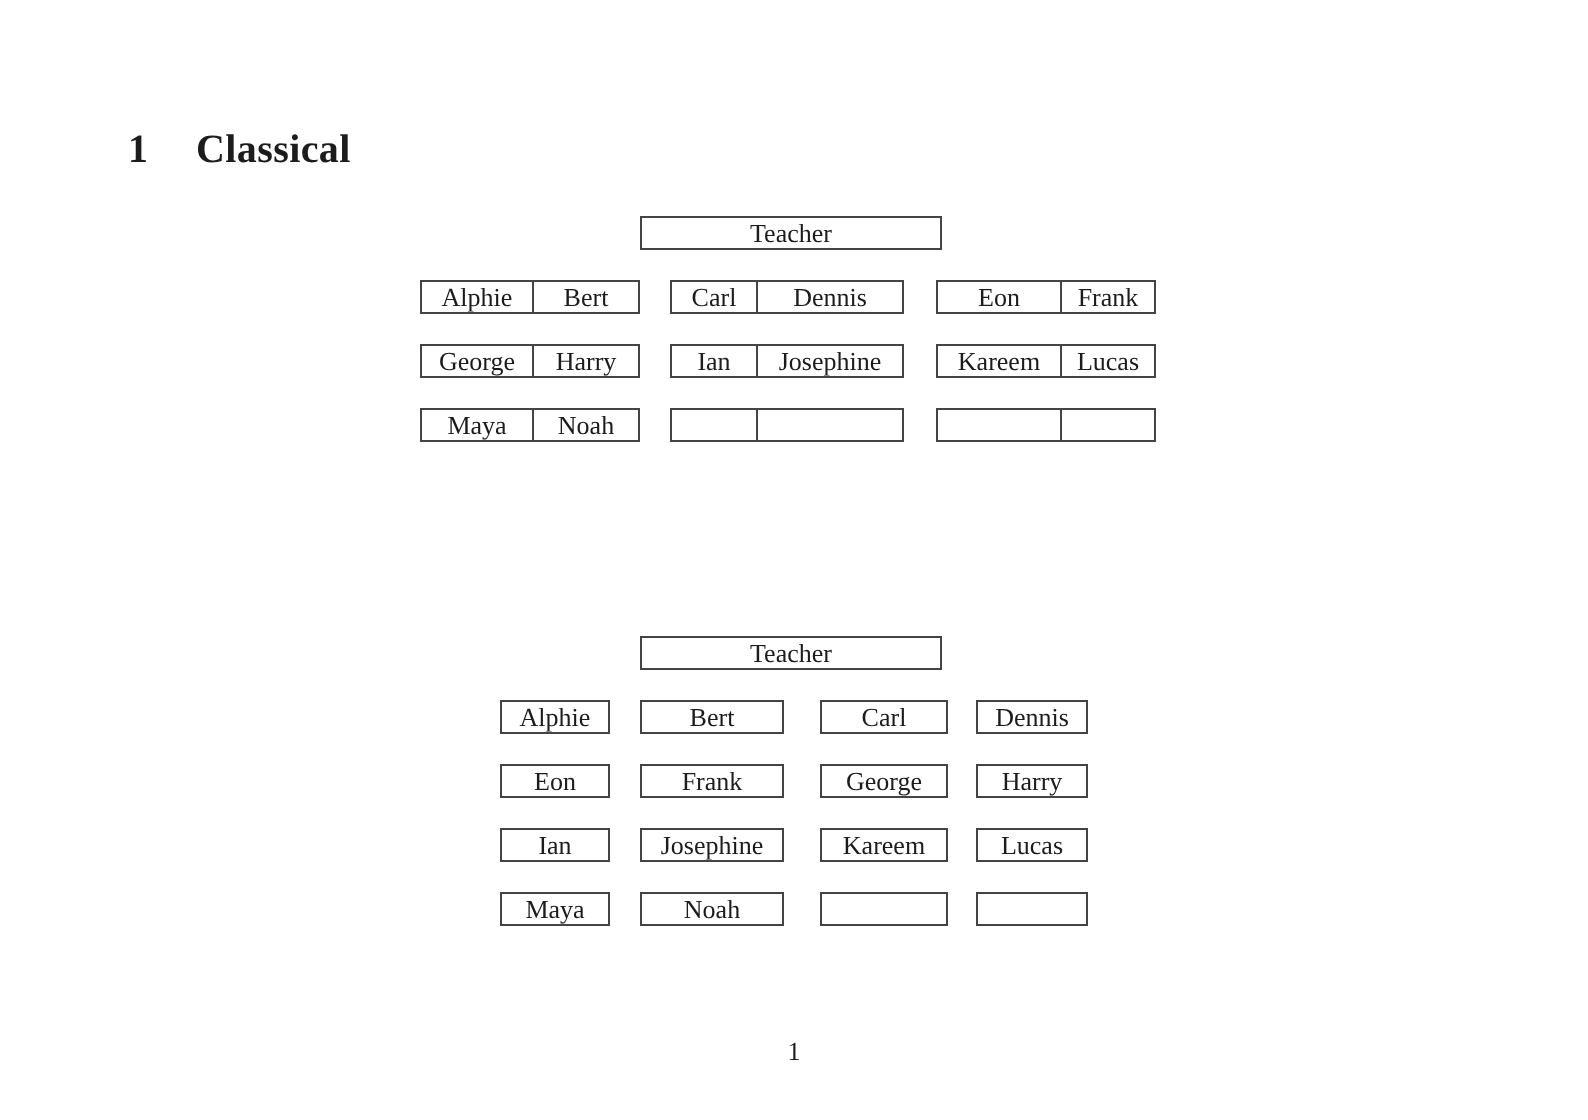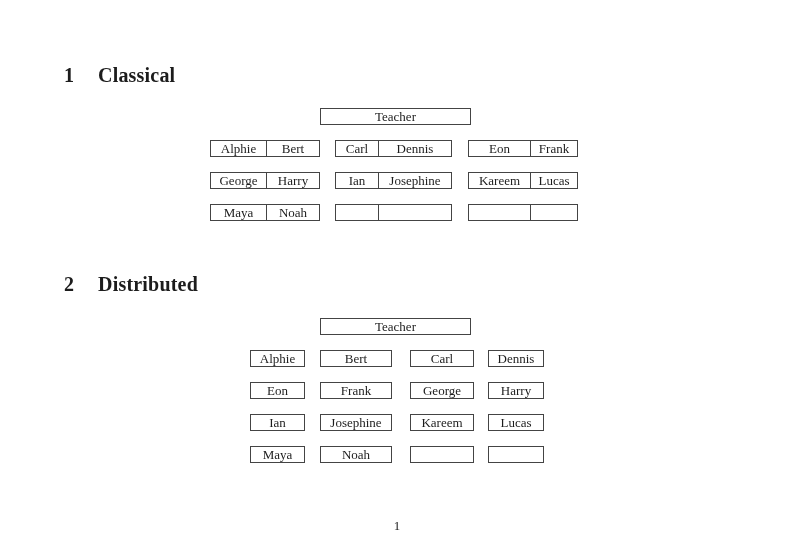--- a/index.html
+++ b/index.html
@@ -128,21 +128,20 @@
   </div>
   <div class="desk gM" style="left:335px;top:204px">
     <span class="cell cL"></span>
     <span class="cell cR"></span>
   </div>
   <div class="desk gR" style="left:468px;top:204px">
     <span class="cell cL"></span>
     <span class="cell cR"></span>
   </div>
 
-  <h1 class="sec" style="left:64px;top:273px"><span class="secnum">2</span><span>Distributed</span></h1>
 
   <div class="teacher" style="left:320px;top:318px">Teacher</div>
 
   <div class="seat col1" style="top:350px">Alphie</div>
   <div class="seat col2" style="top:350px">Bert</div>
   <div class="seat col3" style="top:350px">Carl</div>
   <div class="seat col4" style="top:350px">Dennis</div>
 
   <div class="seat col1" style="top:382px">Eon</div>
   <div class="seat col2" style="top:382px">Frank</div>

